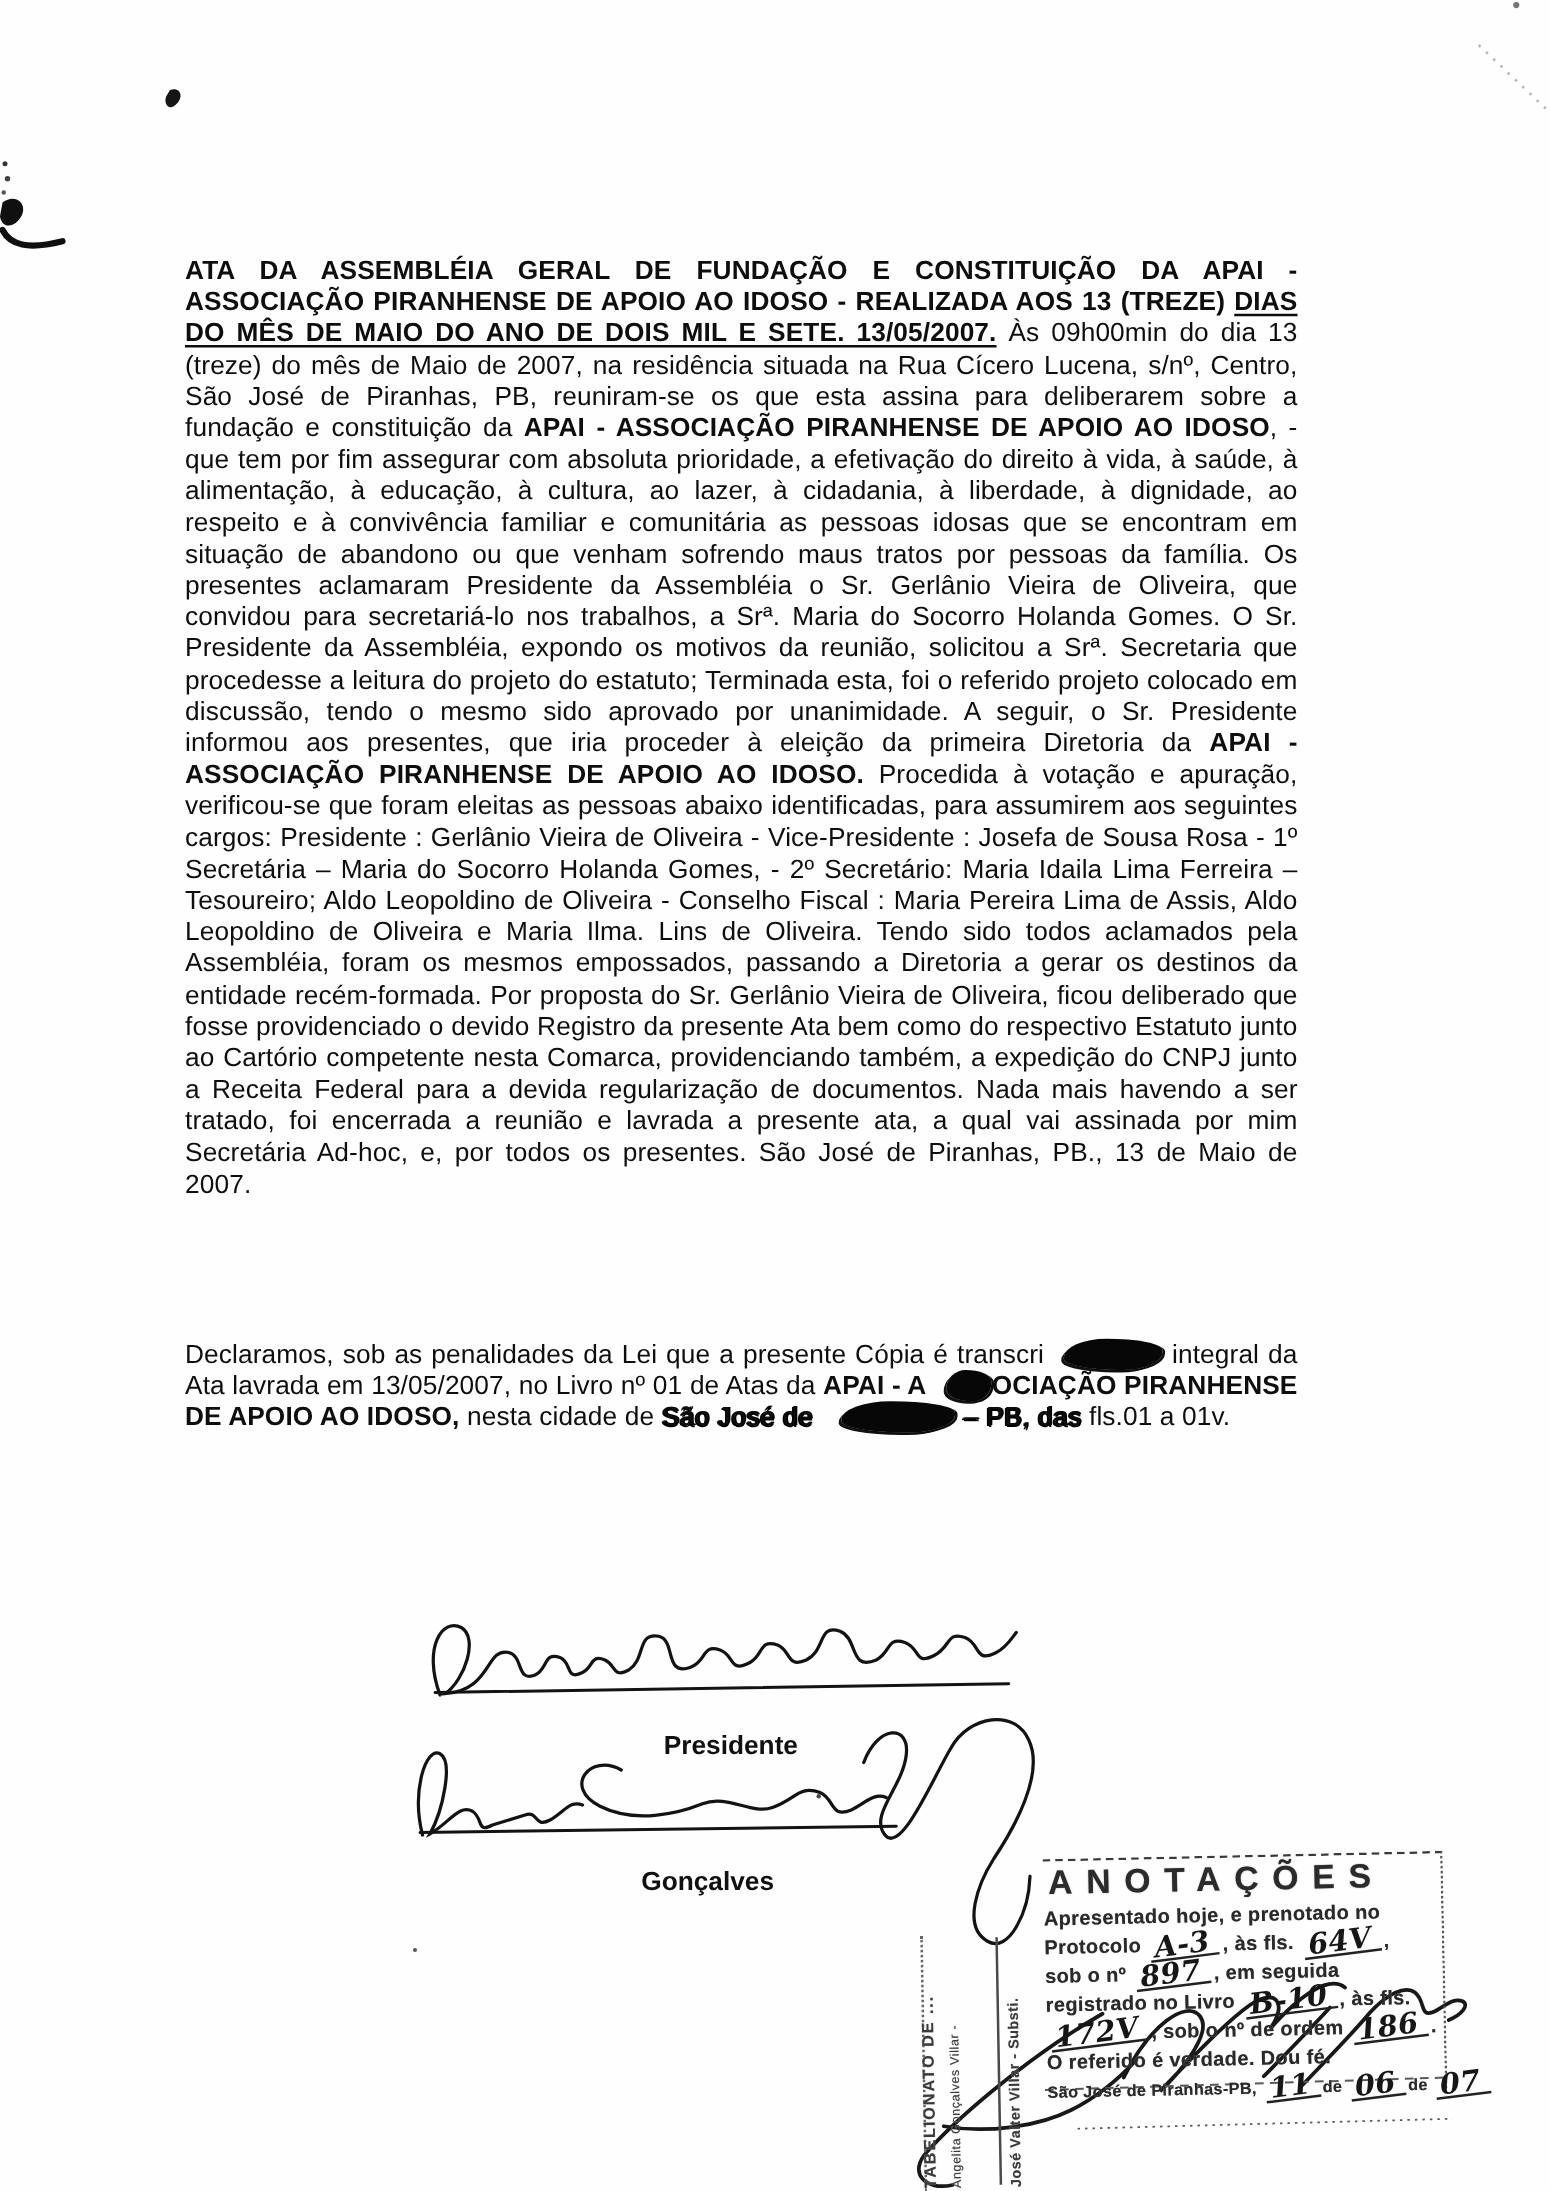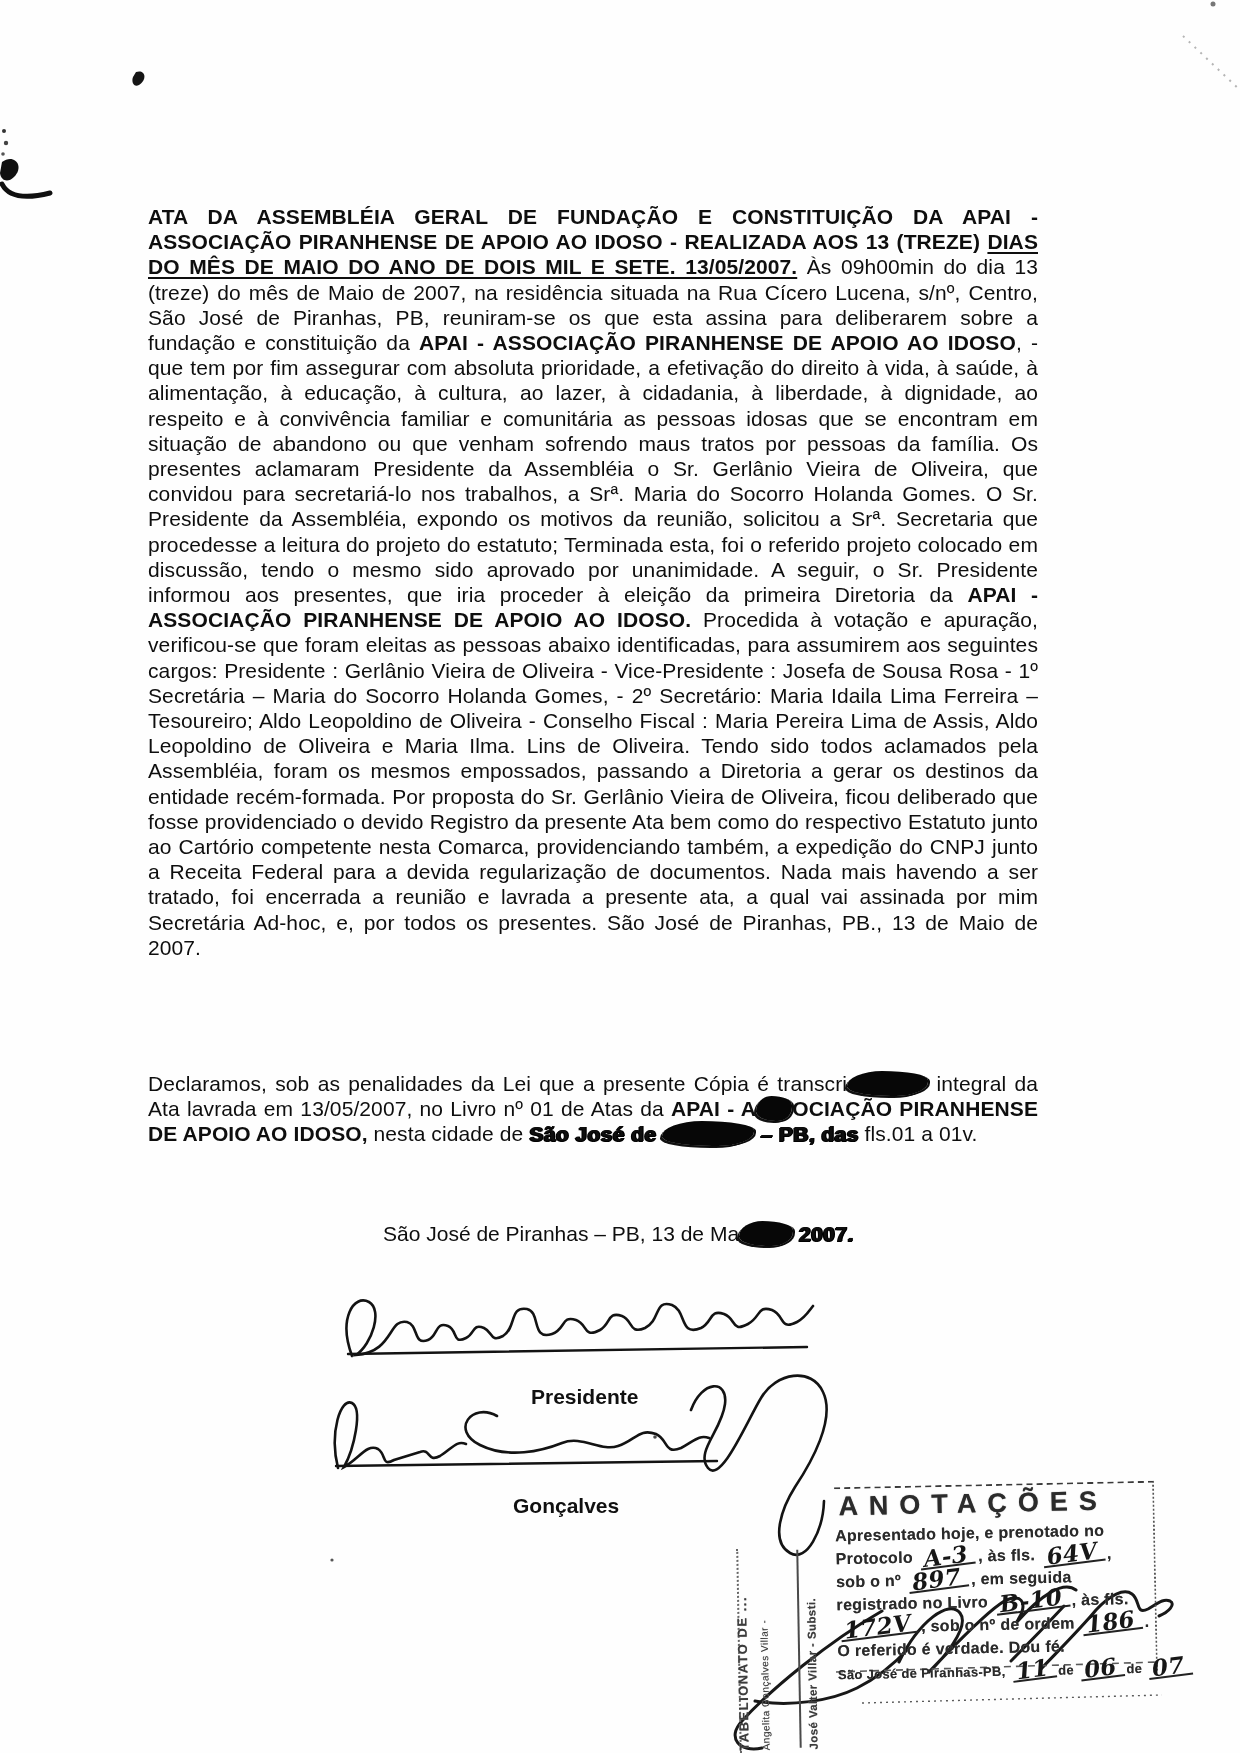--- a/index.html
+++ b/index.html
@@ -8,22 +8,22 @@
 
   
   .doc-par{position:absolute;left:148px;width:890px;margin:0;font-size:21px;line-height:25.2px;text-align:justify;letter-spacing:0.1px;color:#0e0e0e;}
   #paragraph1{top:204px;}
   #declaration{top:1071px;}
   #dateline{position:absolute;left:383px;top:1221px;margin:0;font-size:21px;line-height:25px;color:#0e0e0e;white-space:nowrap;}
 
   .seg-r{font-weight:400;}
   .seg-b{font-weight:700;}
   .seg-bu{font-weight:700;text-decoration:underline;text-decoration-thickness:2px;text-underline-offset:3px;}
-  .seg-blot{background:#070707;color:transparent;border-radius:46% 60% 42% 58%/64% 38% 60% 40%;padding:1px 4px;box-shadow:2px 1px 0 0 #0c0c0c,-2px 2px 0 0 #111;}
-  .seg-smudge{font-weight:700;letter-spacing:0.4px;text-shadow:1.3px 0 0 #000,-1px 0.6px 0 #000,0.6px 1.2px 0 #000;}
+  .seg-blot{background:#070707;color:transparent;border-radius:46% 60% 42% 58%/64% 38% 60% 40%;padding:1px 4px;box-shadow:2px 1px 0 0 #0c0c0c,-2px 2px 0 0 #111;margin-left:16px;}
+  .seg-smudge{font-weight:400;letter-spacing:0.4px;text-shadow:1.3px 0 0 #000,-1px 0.6px 0 #000,0.6px 1.2px 0 #000;}
 
   .sig-label{position:absolute;font-size:21px;font-weight:700;color:#101010;}
   #label-presidente{left:520px;top:1385px;margin-left:11px;}
   #label-secretaria{left:513px;top:1494px;}
 
   
   .stamp{position:absolute;left:836px;top:1484px;width:318px;height:186px;transform:rotate(-1.2deg);color:#242424;border-top:2px dashed #3a3a3a;border-right:2px dotted #555;padding-top:2px;}
   .stamp-title{font-size:27px;font-weight:700;letter-spacing:11px;color:#2b2b2b;text-shadow:0 0 1px #777;white-space:nowrap;padding-left:4px;}
   .stamp-lines{margin-top:2px;}
   .stamp-line{font-size:16px;font-weight:700;line-height:23px;letter-spacing:0.3px;color:#2a2a2a;white-space:nowrap;text-shadow:0 0 0.6px #888;}
@@ -43,21 +43,20 @@
 </style>
 </head>
 <body>
 
 <div class="page">
 
   <p id="paragraph1" class="doc-par"><span class="seg-b">ATA DA ASSEMBLÉIA GERAL DE FUNDAÇÃO E CONSTITUIÇÃO DA APAI - ASSOCIAÇÃO PIRANHENSE DE APOIO AO IDOSO - REALIZADA AOS 13 (TREZE) </span><span class="seg-bu">DIAS DO MÊS DE MAIO DO ANO DE DOIS MIL E SETE. 13/05/2007.</span><span class="seg-r"> Às 09h00min do dia 13 (treze) do mês de Maio de 2007, na residência situada na Rua Cícero Lucena, s/nº, Centro, São José de Piranhas, PB, reuniram-se os que esta assina para deliberarem sobre a fundação e constituição da </span><span class="seg-b">APAI - ASSOCIAÇÃO PIRANHENSE DE APOIO AO IDOSO</span><span class="seg-r">, - que tem por fim assegurar com absoluta prioridade, a efetivação do direito à vida, à saúde, à alimentação, à educação, à cultura, ao lazer, à cidadania, à liberdade, à dignidade, ao respeito e à convivência familiar e comunitária as pessoas idosas que se encontram em situação de abandono ou que venham sofrendo maus tratos por pessoas da família. Os presentes aclamaram Presidente da Assembléia o Sr. Gerlânio Vieira de Oliveira, que convidou para secretariá-lo nos trabalhos, a Srª. Maria do Socorro Holanda Gomes. O Sr. Presidente da Assembléia, expondo os motivos da reunião, solicitou a Srª. Secretaria que procedesse a leitura do projeto do estatuto; Terminada esta, foi o referido projeto colocado em discussão, tendo o mesmo sido aprovado por unanimidade. A seguir, o Sr. Presidente informou aos presentes, que iria proceder à eleição da primeira Diretoria da </span><span class="seg-b">APAI - ASSOCIAÇÃO PIRANHENSE DE APOIO AO IDOSO.</span><span class="seg-r">  Procedida à votação e apuração, verificou-se que foram eleitas as pessoas abaixo identificadas, para assumirem aos seguintes cargos: Presidente : Gerlânio Vieira de Oliveira - Vice-Presidente :  Josefa de Sousa Rosa - 1º Secretária – Maria do Socorro Holanda Gomes, - 2º Secretário: Maria Idaila Lima Ferreira – Tesoureiro; Aldo Leopoldino de Oliveira - Conselho Fiscal   : Maria Pereira Lima de Assis, Aldo Leopoldino de Oliveira e Maria Ilma. Lins de Oliveira. Tendo sido todos aclamados pela Assembléia, foram os mesmos empossados, passando a Diretoria a gerar os destinos da entidade recém-formada. Por proposta do Sr. Gerlânio Vieira de Oliveira, ficou deliberado que fosse providenciado o devido Registro da presente Ata bem como do respectivo Estatuto junto ao Cartório competente nesta Comarca, providenciando também, a expedição do CNPJ junto a Receita Federal para a devida regularização de documentos. Nada mais havendo a ser tratado, foi encerrada a reunião e lavrada a presente ata, a qual vai assinada por mim Secretária Ad-hoc, e, por todos os presentes. São José de Piranhas, PB., 13 de Maio de 2007.</span></p>
 
   <p id="declaration" class="doc-par"><span class="seg-r">Declaramos, sob as penalidades da Lei que a presente Cópia é transcri</span><span class="seg-blot">ta fiel e</span><span class="seg-r"> integral da Ata lavrada em 13/05/2007, no Livro nº 01 de Atas da </span><span class="seg-b">APAI - A</span><span class="seg-blot">SS</span><span class="seg-b">OCIAÇÃO PIRANHENSE DE APOIO AO IDOSO,</span><span class="seg-r"> nesta cidade de </span><span class="seg-smudge">São José de </span><span class="seg-blot">Piranhas</span><span class="seg-smudge"> – PB, das</span><span class="seg-r"> fls.01 a 01v.</span></p>
 
-  <p id="dateline"><span class="seg-r">São José de Piranhas – PB, 13 de Ma</span><span class="seg-blot">io de</span><span class="seg-smudge"> 2007.</span></p>
 
   <div id="label-presidente" class="sig-label">Presidente</div>
   <div id="label-secretaria" class="sig-label">Gonçalves</div>
 
   <svg class="overlay" width="1240" height="1753" viewBox="0 0 1240 1753">
 
     <g fill="none" stroke="#131313" stroke-width="2.6" stroke-linecap="round">
       <path d="M352,1356 C338,1318 354,1294 369,1302 C383,1310 372,1344 356,1355 C394,1352 388,1318 407,1322 C419,1325 413,1346 428,1340 C438,1336 435,1321 448,1326 C458,1330 452,1345 466,1338 C475,1334 472,1323 484,1328 C493,1332 490,1343 503,1336 C517,1327 509,1306 527,1309 C541,1312 531,1341 552,1334 C566,1329 561,1315 576,1320 C588,1324 583,1339 600,1330 C611,1324 607,1311 622,1316 C633,1320 629,1335 645,1328 C661,1320 654,1299 672,1305 C687,1311 679,1337 701,1328 C713,1322 709,1309 724,1314 C737,1319 731,1333 748,1324 C761,1317 757,1305 772,1310 C785,1315 779,1331 797,1322 C805,1318 809,1311 813,1306"></path>
       <path d="M348,1354 L807,1347" stroke-width="2.4"></path>
     </g>

